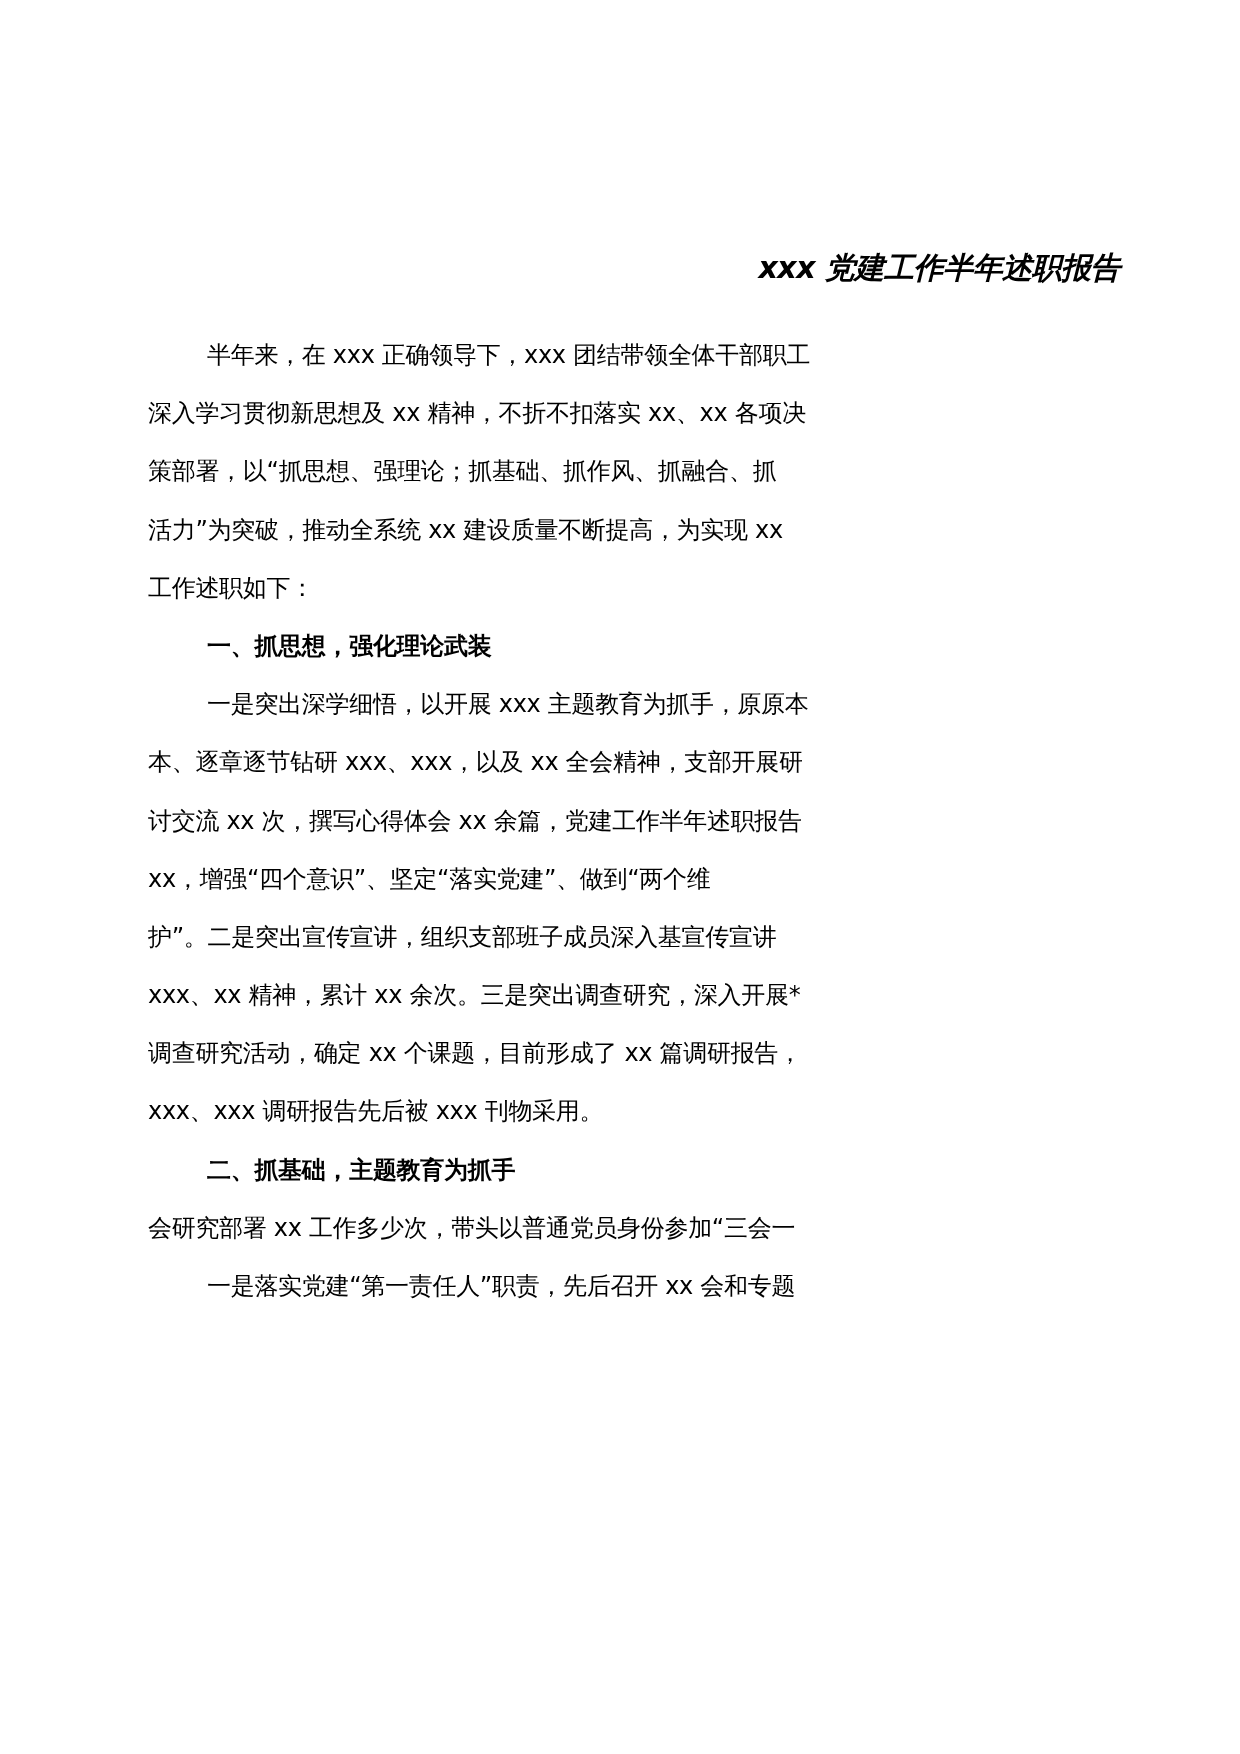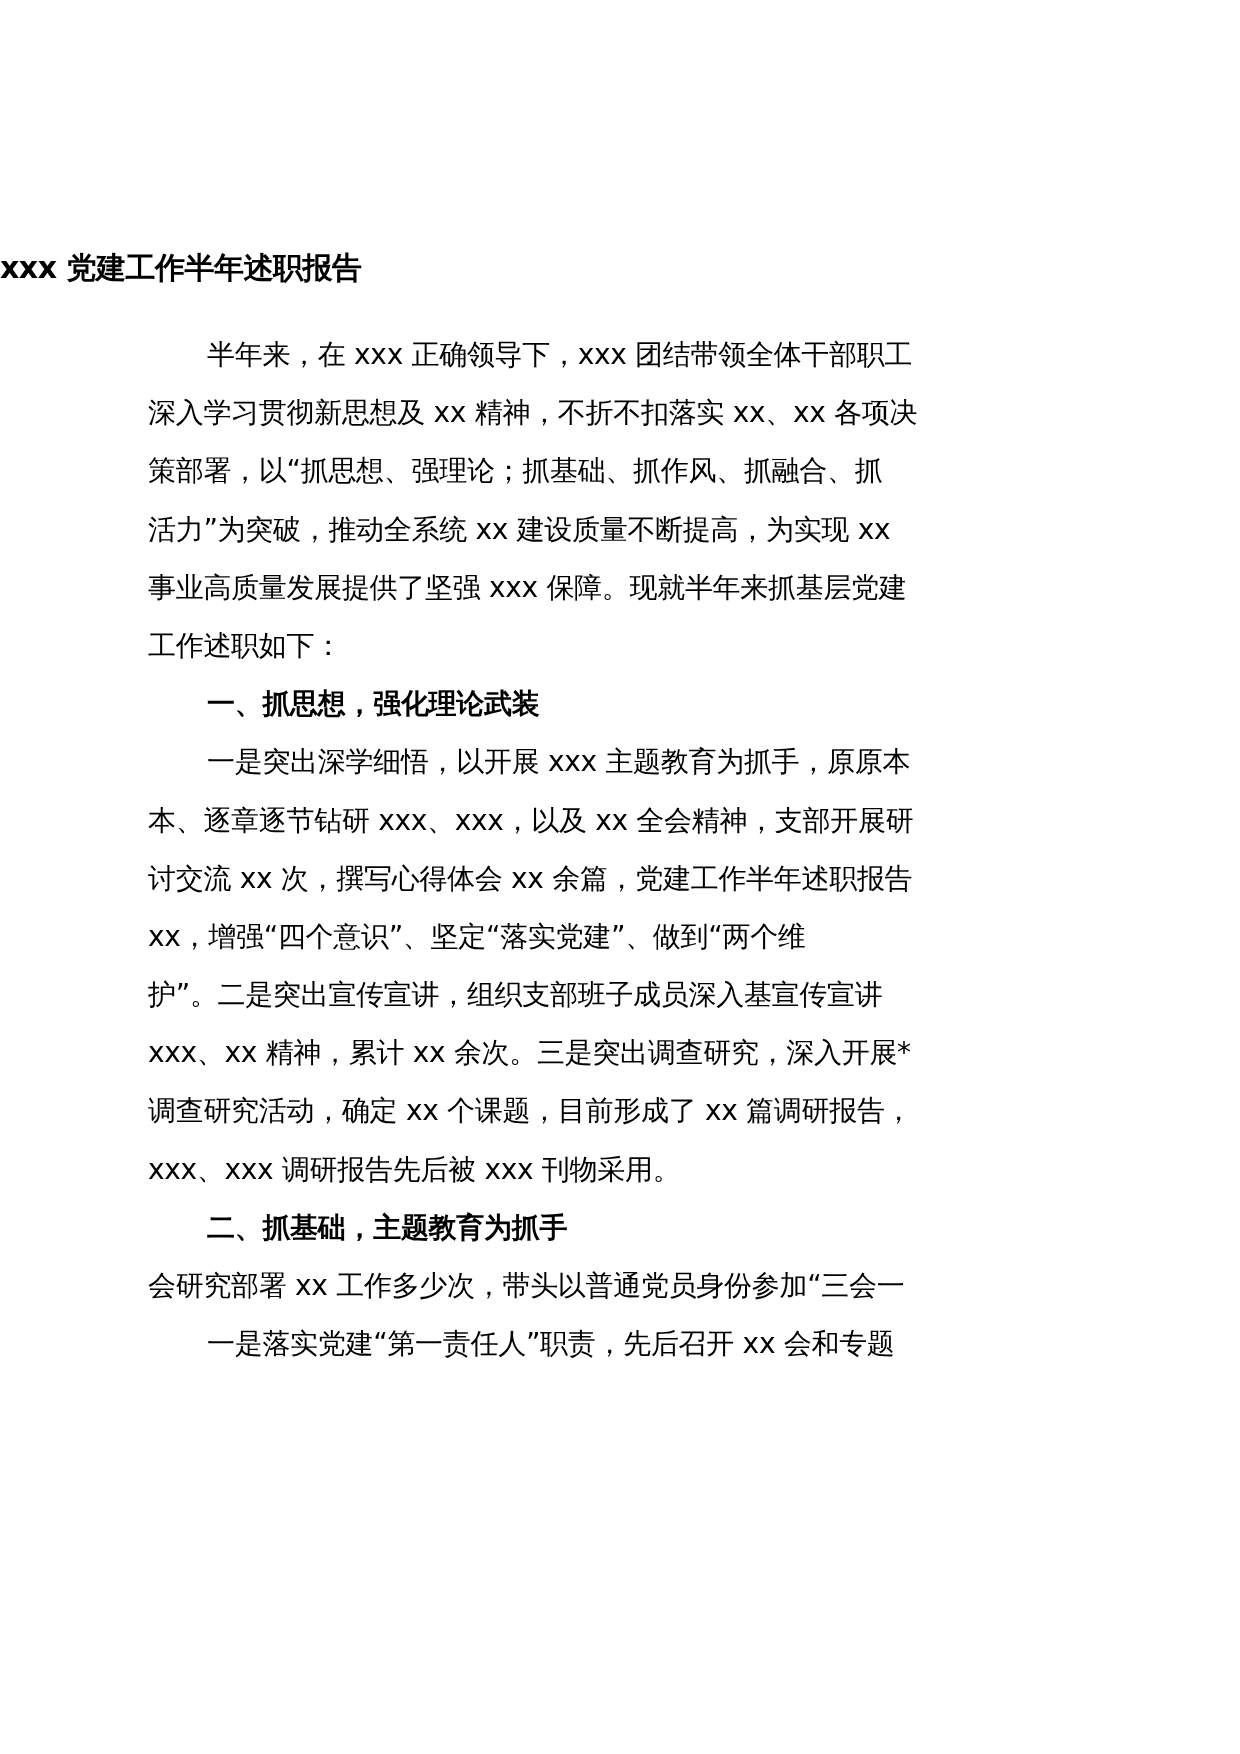--- a/index.html
+++ b/index.html
@@ -1,40 +1,39 @@
 <!DOCTYPE html>
 <html><head>
 <meta charset="utf-8">
 <style>
   html, body { margin: 0; padding: 0; background: #ffffff; }
   body { width: 1240px; height: 1754px; position: relative; overflow: hidden;
          font-family: "DejaVu Sans", "Liberation Sans", sans-serif; color: #000; }
   .page { position: absolute; left: 0; top: 0; width: 1240px; height: 1754px; background: #fff; }
-  .title { position: absolute; left: 0; width: 1120px; top: 248px; text-align: left;
-           font-size: 30px; font-weight: bold; letter-spacing: -0.5px; white-space: nowrap; }
+  .title { position: absolute; left: 0; width: 1120px; top: 248px; text-align: right;
+           font-size: 30px; font-weight: bold; letter-spacing: -0.5px; white-space: nowrap; font-style: italic; }
   .body { position: absolute; left: 148px; top: 326px; width: 830px; }
-  .line { height: 58.2px; line-height: 58.2px; font-size: 28px; white-space: nowrap;
+  .line { height: 58.2px; line-height: 58.2px; font-size: 24px; white-space: nowrap;
           letter-spacing: -0.3px; }
   .indent { padding-left: 59px; }
   .heading { font-weight: bold; }
   .b { font-weight: normal; }
 </style>
 </head>
 <body>
 
 <div class="page">
   <div class="title">xxx 党建工作半年述职报告</div>
 
   <div class="body">
     <div>
       <div class="line indent">半年来，在 xxx 正确领导下，xxx 团结带领全体干部职工</div>
       <div class="line">深入学习贯彻新思想及 xx 精神，不折不扣落实 xx、xx 各项决</div>
       <div class="line">策部署，以“抓思想、强理论；抓基础、抓作风、抓融合、抓</div>
       <div class="line">活力”为突破，推动全系统 xx 建设质量不断提高，为实现 xx</div>
-      <div class="line">事业高质量发展提供了坚强 xxx 保障。现就半年来抓基层党建</div>
       <div class="line">工作述职如下：</div>
     </div>
 
     <div>
       <div class="line indent heading">一、抓思想，强化理论武装</div>
       <div class="line indent"><span class="b">一是</span><span>突出深学细悟，以开展 xxx 主题教育为抓手，原原本</span></div>
       <div class="line">本、逐章逐节钻研 xxx、xxx，以及 xx 全会精神，支部开展研</div>
       <div class="line">讨交流 xx 次，撰写心得体会 xx 余篇，党建工作半年述职报告</div>
       <div class="line">xx，增强“四个意识”、坚定“落实党建”、做到“两个维</div>
       <div class="line"><span>护”。</span><span class="b">二是</span><span>突出宣传宣讲，组织支部班子成员深入基宣传宣讲</span></div>

